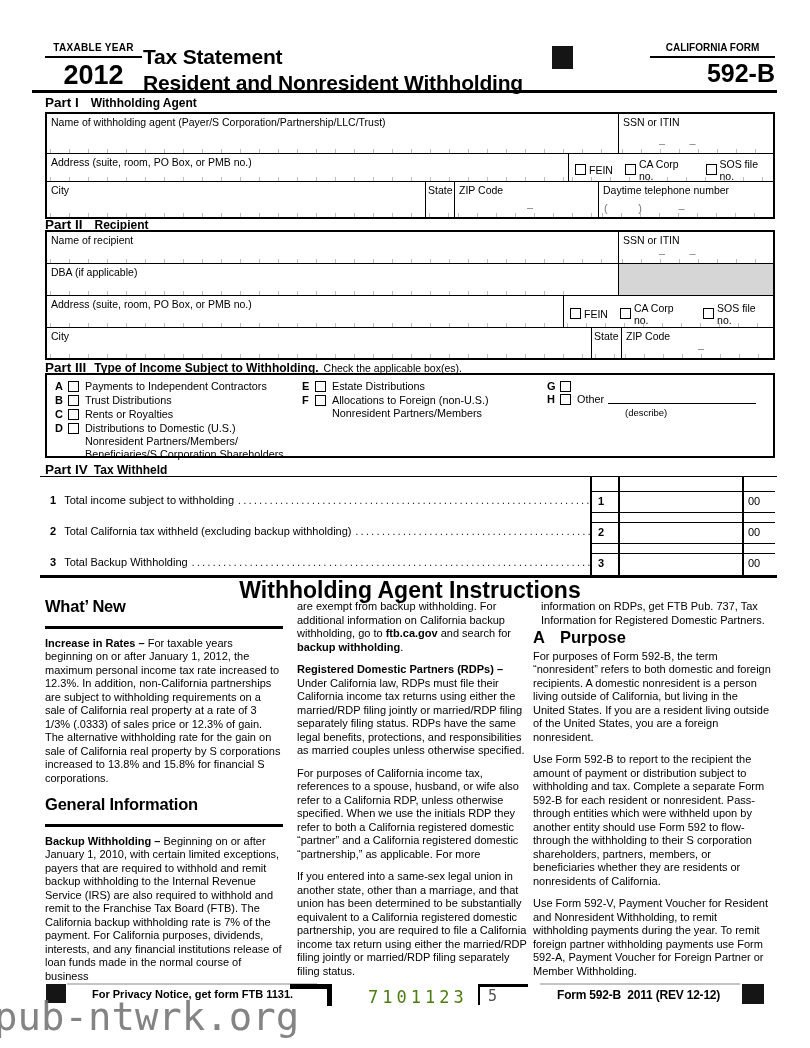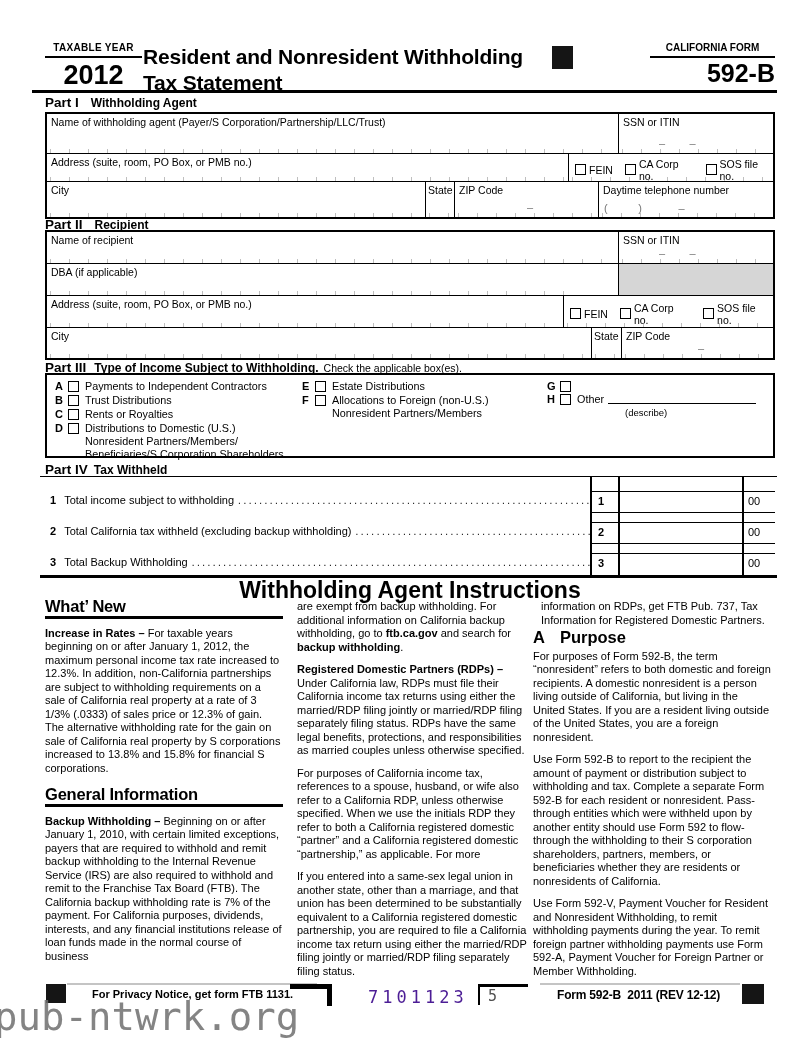--- a/index.html
+++ b/index.html
@@ -49,44 +49,44 @@
   .p4num{font-weight:bold;margin-right:8px;}
   .leader{flex:1;overflow:hidden;white-space:nowrap;font-size:10px;letter-spacing:2.5px;margin-left:4px;}
   .leader::after{content:"..................................................................................................................................";}
   .vline{position:absolute;width:1.5px;background:#000;}
   .hline{position:absolute;height:1px;background:#000;}
   .thick{height:3px;background:#000;}
   
   .instr-title{left:45px;top:577px;width:730px;text-align:center;font-size:23px;font-weight:bold;}
   .icol{position:absolute;top:600px;width:238px;font-size:11px;line-height:13.5px;}
   .icol p{margin:0 0 9px 0;}
-  .ihead{font-size:16.5px;font-weight:bold;border-bottom:3.5px solid #000;padding-bottom:2px;margin-bottom:8px;letter-spacing:-.2px;}
+  .ihead{font-size:16.5px;font-weight:bold;border-bottom:3.5px solid #000;padding-bottom:12px;margin-bottom:8px;letter-spacing:-.2px;}
   .ihead2{font-size:16.5px;font-weight:bold;display:flex;gap:15px;margin:3px 0 5px 0;}
   
   .ft-line{background:#c4c4c4;height:2px;}
   .ft-square{background:#151515;}
   .ft-privacy{font-size:11px;font-weight:bold;}
   .bracket{width:42px;height:22px;border-top:5px solid #000;border-right:5px solid #000;box-sizing:border-box;}
-  .scanline{font-family:"DejaVu Sans Mono",monospace;color:#4c1d95;}
+  .scanline{font-family:"DejaVu Sans Mono",monospace;color:#4d7c0f;}
   .page5{width:50px;height:21px;border-top:3px solid #000;border-left:2px solid #000;box-sizing:border-box;
          padding-left:8px;font-size:15px;font-family:"DejaVu Sans Mono",monospace;color:#4f4f4f;}
   .formver{font-size:12px;font-weight:bold;white-space:pre;letter-spacing:-.2px;}
   .watermark{left:-6px;top:994px;font-family:"DejaVu Sans Mono",monospace;font-size:39px;color:#6f6f6f;
              opacity:.85;z-index:5;letter-spacing:0;}
 </style>
 </head>
 <body>
 
 <div class="page">
 
   <div class="abs tx-label">TAXABLE YEAR</div>
   <div class="abs tx-year">2012</div>
   <div class="abs form-title">
+    <div>Tax Statement</div>
     <div>Resident and Nonresident Withholding</div>
-    <div>Tax Statement</div>
   </div>
   <div class="abs hdr-square"></div>
   <div class="abs ca-label">CALIFORNIA FORM</div>
   <div class="abs form-num">592-B</div>
   <div class="abs hdr-rule"></div>
 
   <div class="abs phead" style="top:95px;">
     <span>Part I</span><span class="psub">Withholding Agent</span>
   </div>
 

